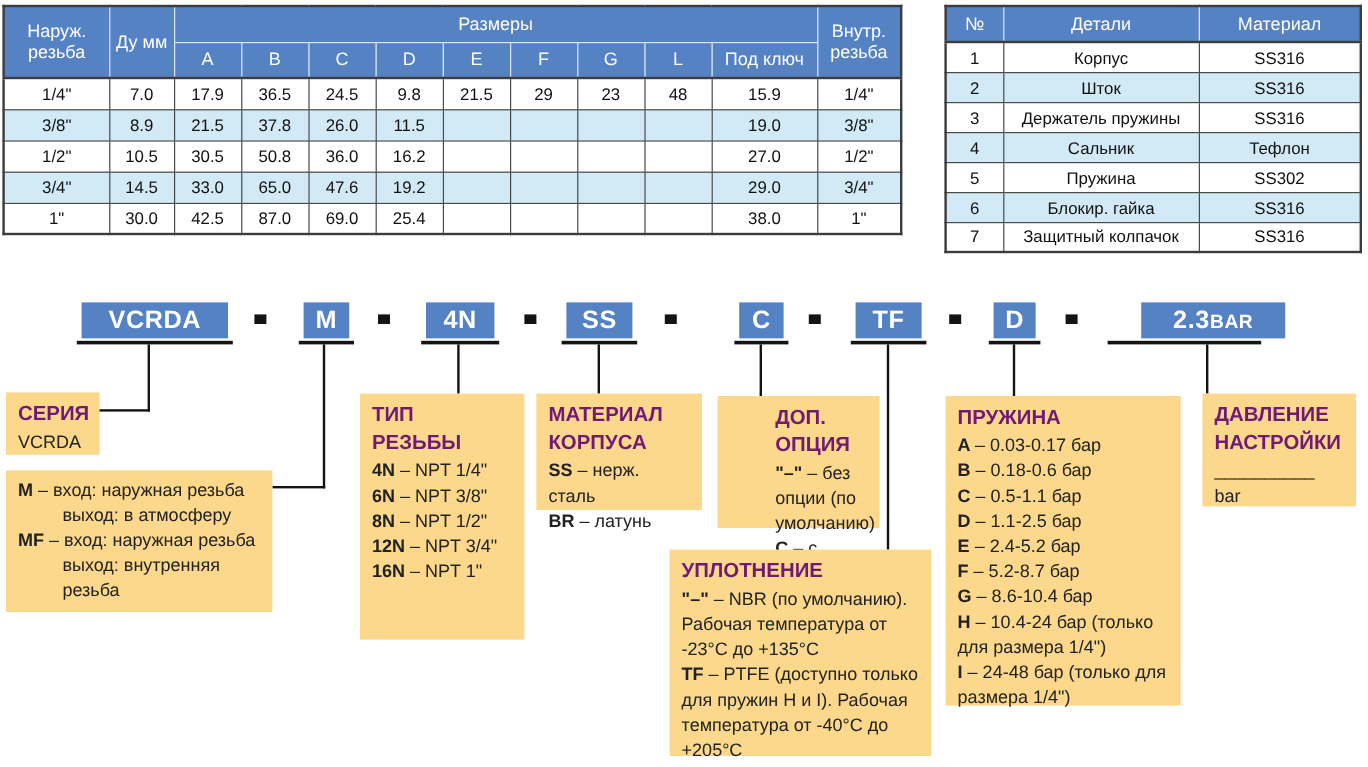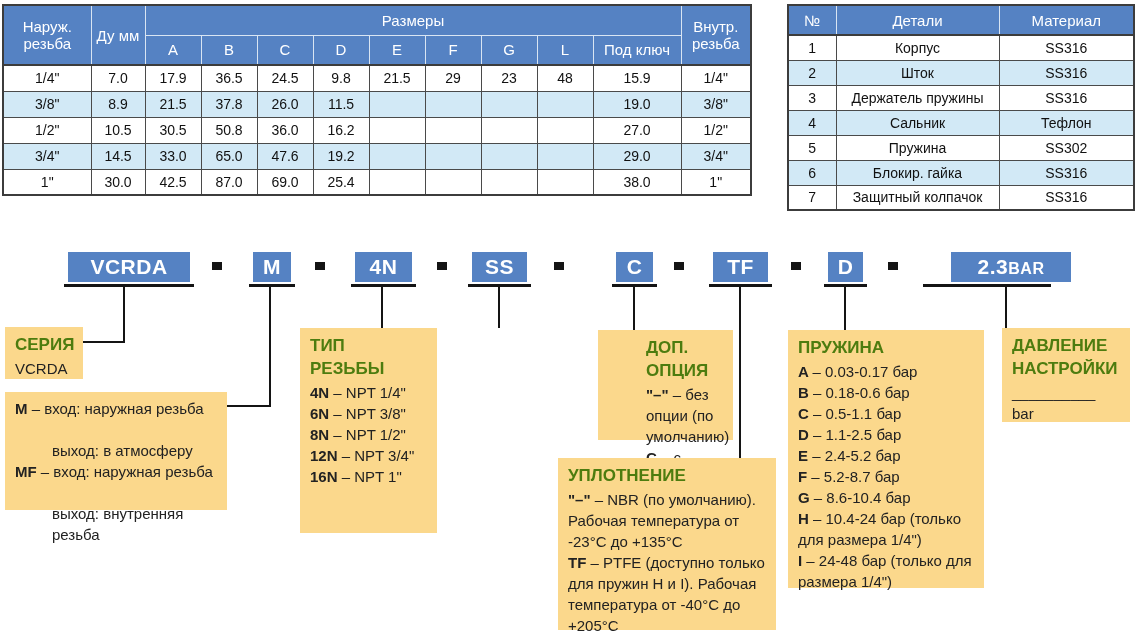--- a/index.html
+++ b/index.html
@@ -60,24 +60,24 @@
   .h1 { left:227px;  top:405px; width:44px;   }
   .v2 { left:381px;  top:287px; height:41px;  }
   .v3 { left:498px;  top:287px; height:41px;  }
   .v4 { left:633px;  top:287px; height:43px;  }
   .v5 { left:739px;  top:287px; height:171px; }
   .v6 { left:844px;  top:287px; height:43px;  }
   .v7 { left:1005px; top:287px; height:41px;  }
 
   
   .lg { position:absolute; background:#fbd88c; padding:6px 9px 6px 10px; box-sizing:border-box; }
-  .lg-title { font-weight:bold; font-size:17px; line-height:23px; margin-bottom:2px; color:#4d7c0f; }
+  .lg-title { font-weight:bold; font-size:17px; line-height:23px; margin-bottom:2px; color:#701a75; }
   .lg-line { font-size:15px; line-height:21px; color:#222; }
   .lg-line b { font-weight:bold; }
-  .lg-line.indent { padding-left:37px;margin-top:21px; }
+  .lg-line.indent { padding-left:37px; }
   .series       { left:5px;    top:327px; width:78px;  height:52px;  }
   .connections  { left:5px;    top:392px; width:222px; height:118px; }
   .connections .lg-title { font-size:18px; }
   .thread-type  { left:300px;  top:328px; width:137px; height:205px; }
   .thread-type .lg-title { max-width:95px; }
   .body-material{ left:447px;  top:328px; width:138px; height:97px;  }
   .extra-option { left:598px;  top:330px; width:135px; height:110px;padding-left:48px; }
   .seal         { left:558px;  top:458px; width:218px; height:172px; }
   .spring       { left:788px;  top:330px; width:196px; height:258px; }
   .set-pressure { left:1002px; top:328px; width:128px; height:94px;  }
@@ -304,20 +304,27 @@
     <div class="lg-title">ТИП РЕЗЬБЫ</div>
     <div>
         <div class="lg-line"><b>4N </b>– NPT 1/4"</div>
         <div class="lg-line"><b>6N </b>– NPT 3/8"</div>
         <div class="lg-line"><b>8N </b>– NPT 1/2"</div>
         <div class="lg-line"><b>12N </b>– NPT 3/4"</div>
         <div class="lg-line"><b>16N </b>– NPT 1"</div>
       </div>
   </div>
 
+  <div class="lg body-material">
+    <div class="lg-title">МАТЕРИАЛ КОРПУСА</div>
+    <div>
+        <div class="lg-line"><b>SS </b>– нерж. сталь</div>
+        <div class="lg-line"><b>BR </b>– латунь</div>
+      </div>
+  </div>
 
   <div class="lg extra-option">
     <div class="lg-title">ДОП. ОПЦИЯ</div>
     <div>
         <div class="lg-line"><b>"–" </b>– без опции (по умолчанию)</div>
         <div class="lg-line"><b>C </b>– с защитным колпачком</div>
       </div>
   </div>
 
   <div class="lg seal">

